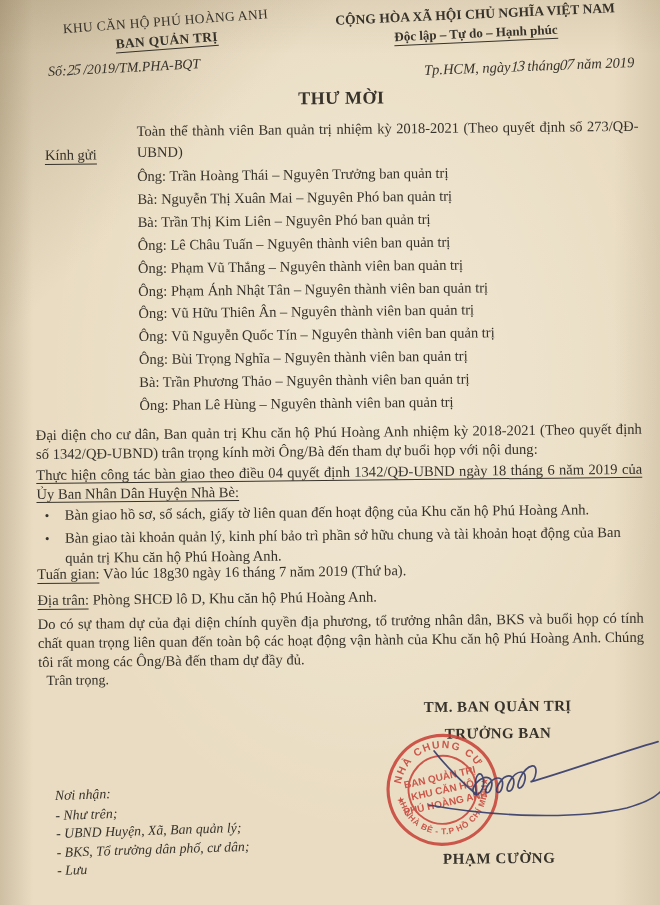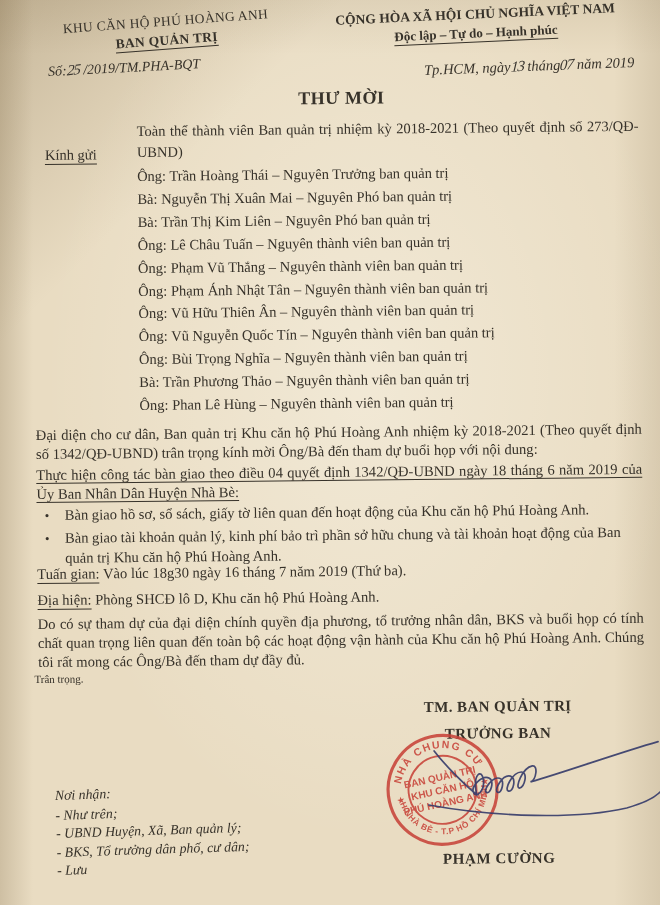--- a/index.html
+++ b/index.html
@@ -38,21 +38,21 @@
   .p-intro{top:423px;}
   .p-task{top:463px;text-decoration:underline;text-underline-offset:3px;text-decoration-thickness:1px;}
   .bullet{left:44px;width:600px;font-size:14.6px;line-height:19.5px;display:flex;}
   .bullet .dot{width:20px;flex:0 0 20px;font-size:13px;}
   .bl-1{top:503px;}
   .bl-2{top:526px;}
   .info-line{left:36px;width:610px;font-size:14.6px;}
   .t-time{top:563px;}
   .t-place{top:589px;}
   .p-close{top:612px;}
-  .regards{left:32px;top:670px;font-size:11px;}
+  .regards{left:44px;top:670px;font-size:14px;}
   .sig-t1{left:375px;top:700px;width:240px;text-align:center;font-size:15px;letter-spacing:.4px;}
   .sig-t2{left:375px;top:727px;width:240px;text-align:center;font-size:15px;letter-spacing:.4px;}
   .sig-name{left:375px;top:852px;width:240px;text-align:center;font-size:15px;letter-spacing:.6px;}
   .stamp{left:371px;top:723px;width:136px;height:136px;transform:rotate(-12deg);opacity:.88;}
   .stamp text{font-family:"Liberation Sans","DejaVu Sans",sans-serif;font-weight:bold;}
   .signature{left:423px;top:736px;width:237px;height:84px;}
   .noinhan{left:52px;top:782px;font-size:13.8px;font-style:italic;line-height:18.5px;transform:rotate(-1.2deg);}
   .noinhan .nn-label{margin-bottom:1px;}
 </style>
 </head>
@@ -108,21 +108,21 @@
     <div class="abs bullet bl-2">
       <span class="dot">•</span>
       <span>Bàn giao tài khoản quản lý, kinh phí bảo trì phần sở hữu chung và tài khoản hoạt động của Ban quản trị Khu căn hộ Phú Hoàng Anh.</span>
     </div>
 
     <div class="abs info-line t-time">
       <span class="u">Tuấn gian:</span>
       <span>Vào lúc 18g30 ngày 16 tháng 7 năm 2019 (Thứ ba).</span>
     </div>
     <div class="abs info-line t-place">
-      <span class="u">Địa hiện:</span>
+      <span class="u">Địa trân:</span>
       <span>Phòng SHCĐ lô D, Khu căn hộ Phú Hoàng Anh.</span>
     </div>
 
     <div class="abs para p-close just">Do có sự tham dự của đại diện chính quyền địa phương, tổ trưởng nhân dân, BKS và buổi họp có tính chất quan trọng liên quan đến toàn bộ các hoạt động vận hành của Khu căn hộ Phú Hoàng Anh. Chúng tôi rất mong các Ông/Bà đến tham dự đầy đủ.</div>
     <div class="abs regards">Trân trọng.</div>
 
     <div class="abs sig-t1 b">TM. BAN QUẢN TRỊ</div>
     <div class="abs sig-t2 b">TRƯỞNG BAN</div>
 
     <svg class="abs stamp" viewBox="0 0 130 130">

